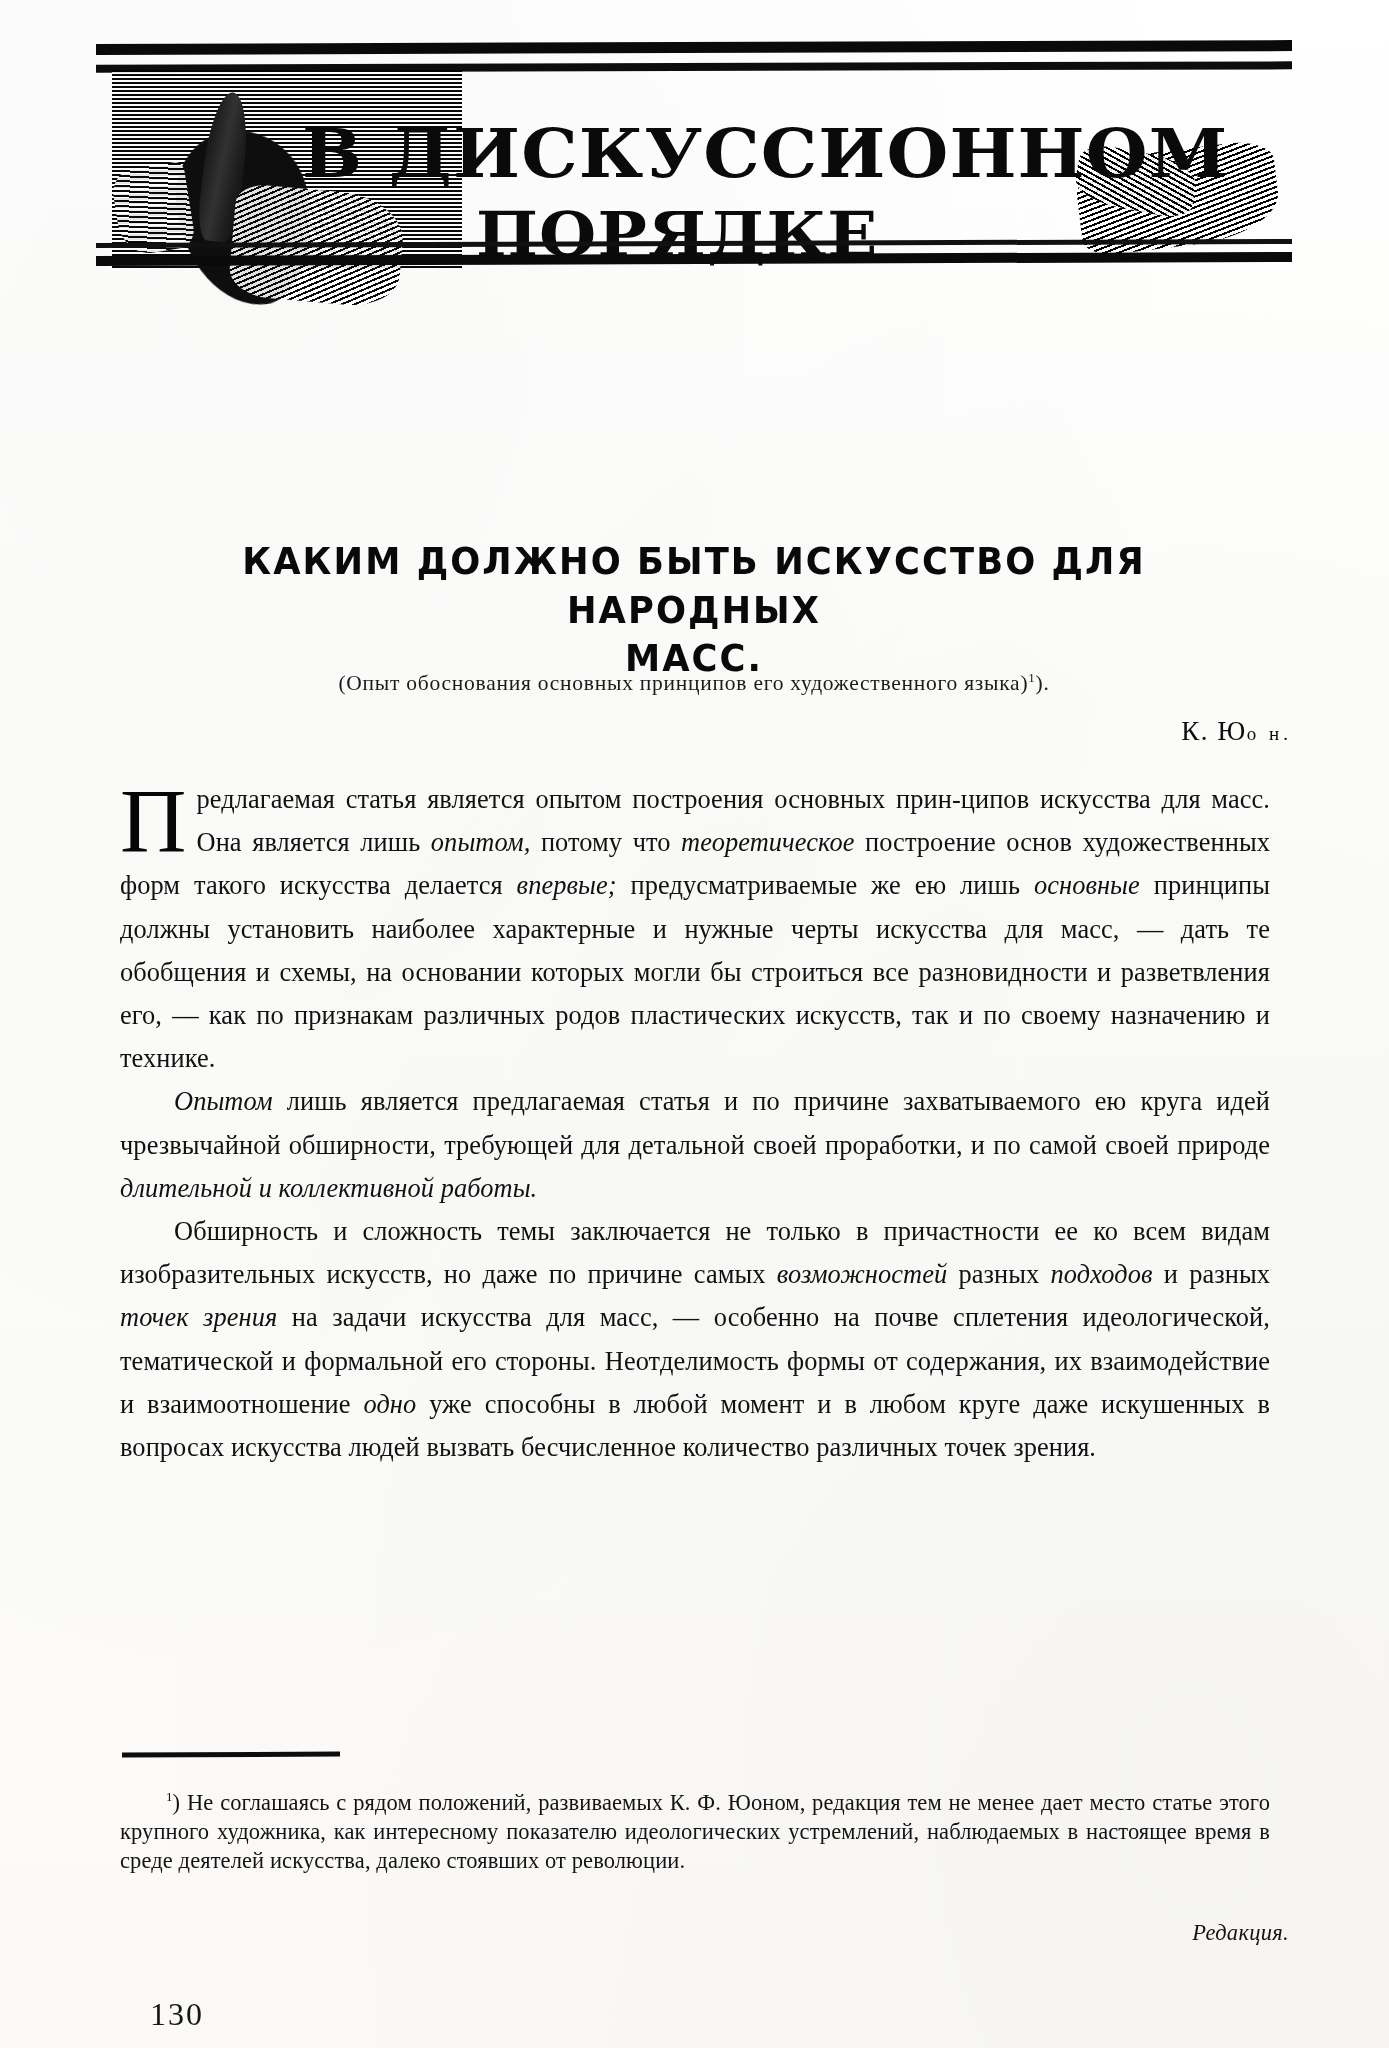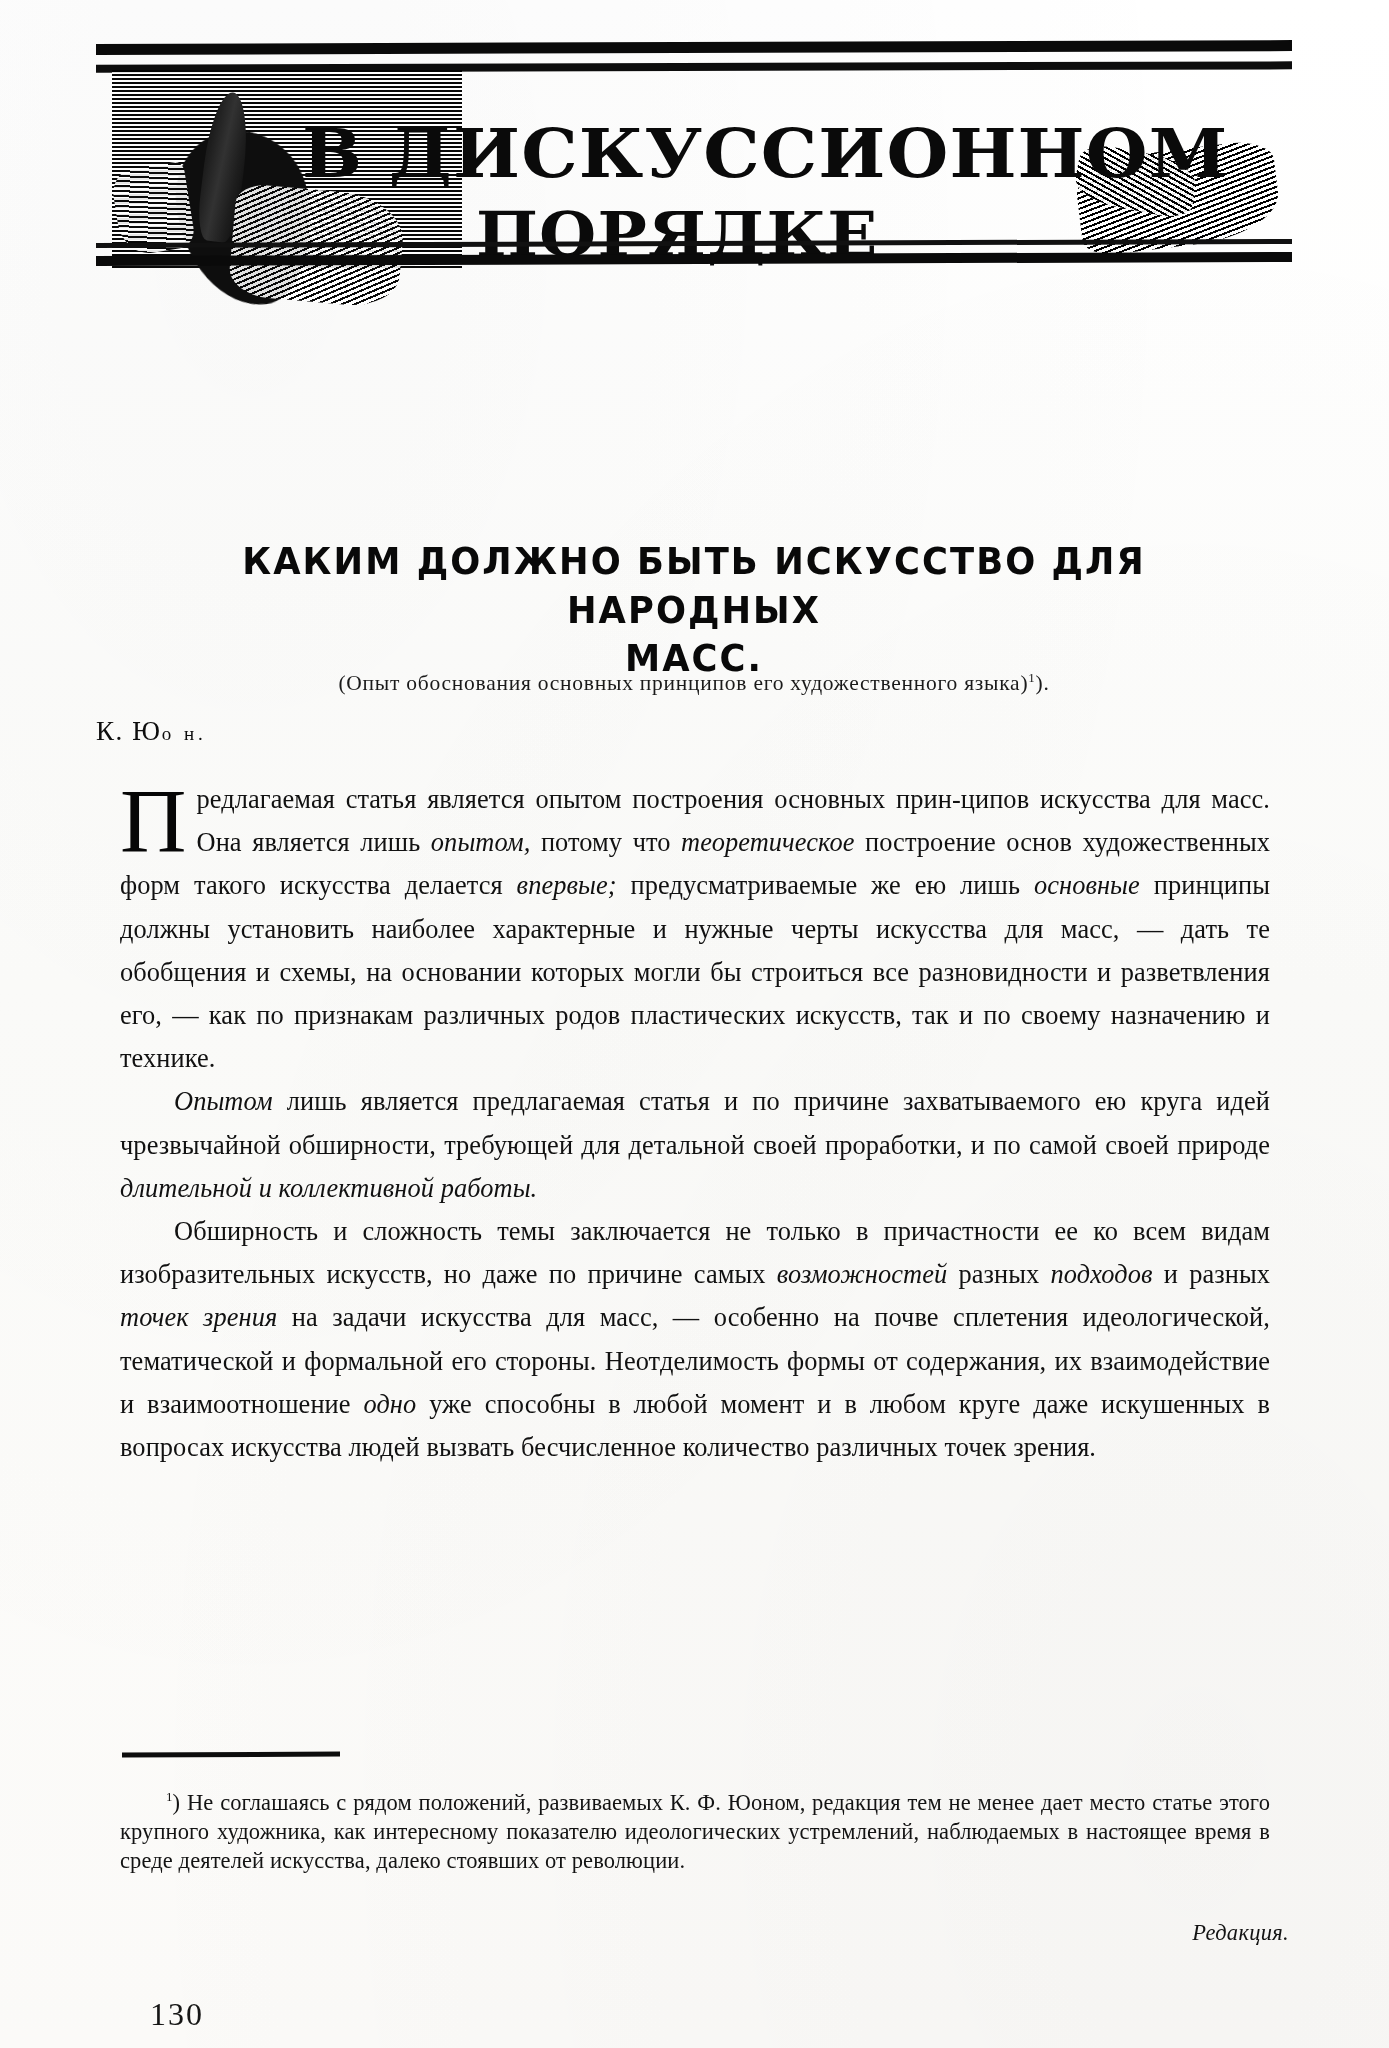--- a/index.html
+++ b/index.html
@@ -255,21 +255,21 @@
   .article-subtitle sup {
     font-size: 13px;
     vertical-align: super;
   }
 
   .article-author {
     position: absolute;
     left: 96px;
     top: 716px;
     width: 1196px;
-    text-align: left;
+    text-align: right;
     font-family: "Liberation Serif", "DejaVu Serif", serif;
     font-size: 27px;
     color: #0d0d0d;
     letter-spacing: 1.6px;
   }
 
   .article-author .ini {
     font-size: 27px;
   }
 

